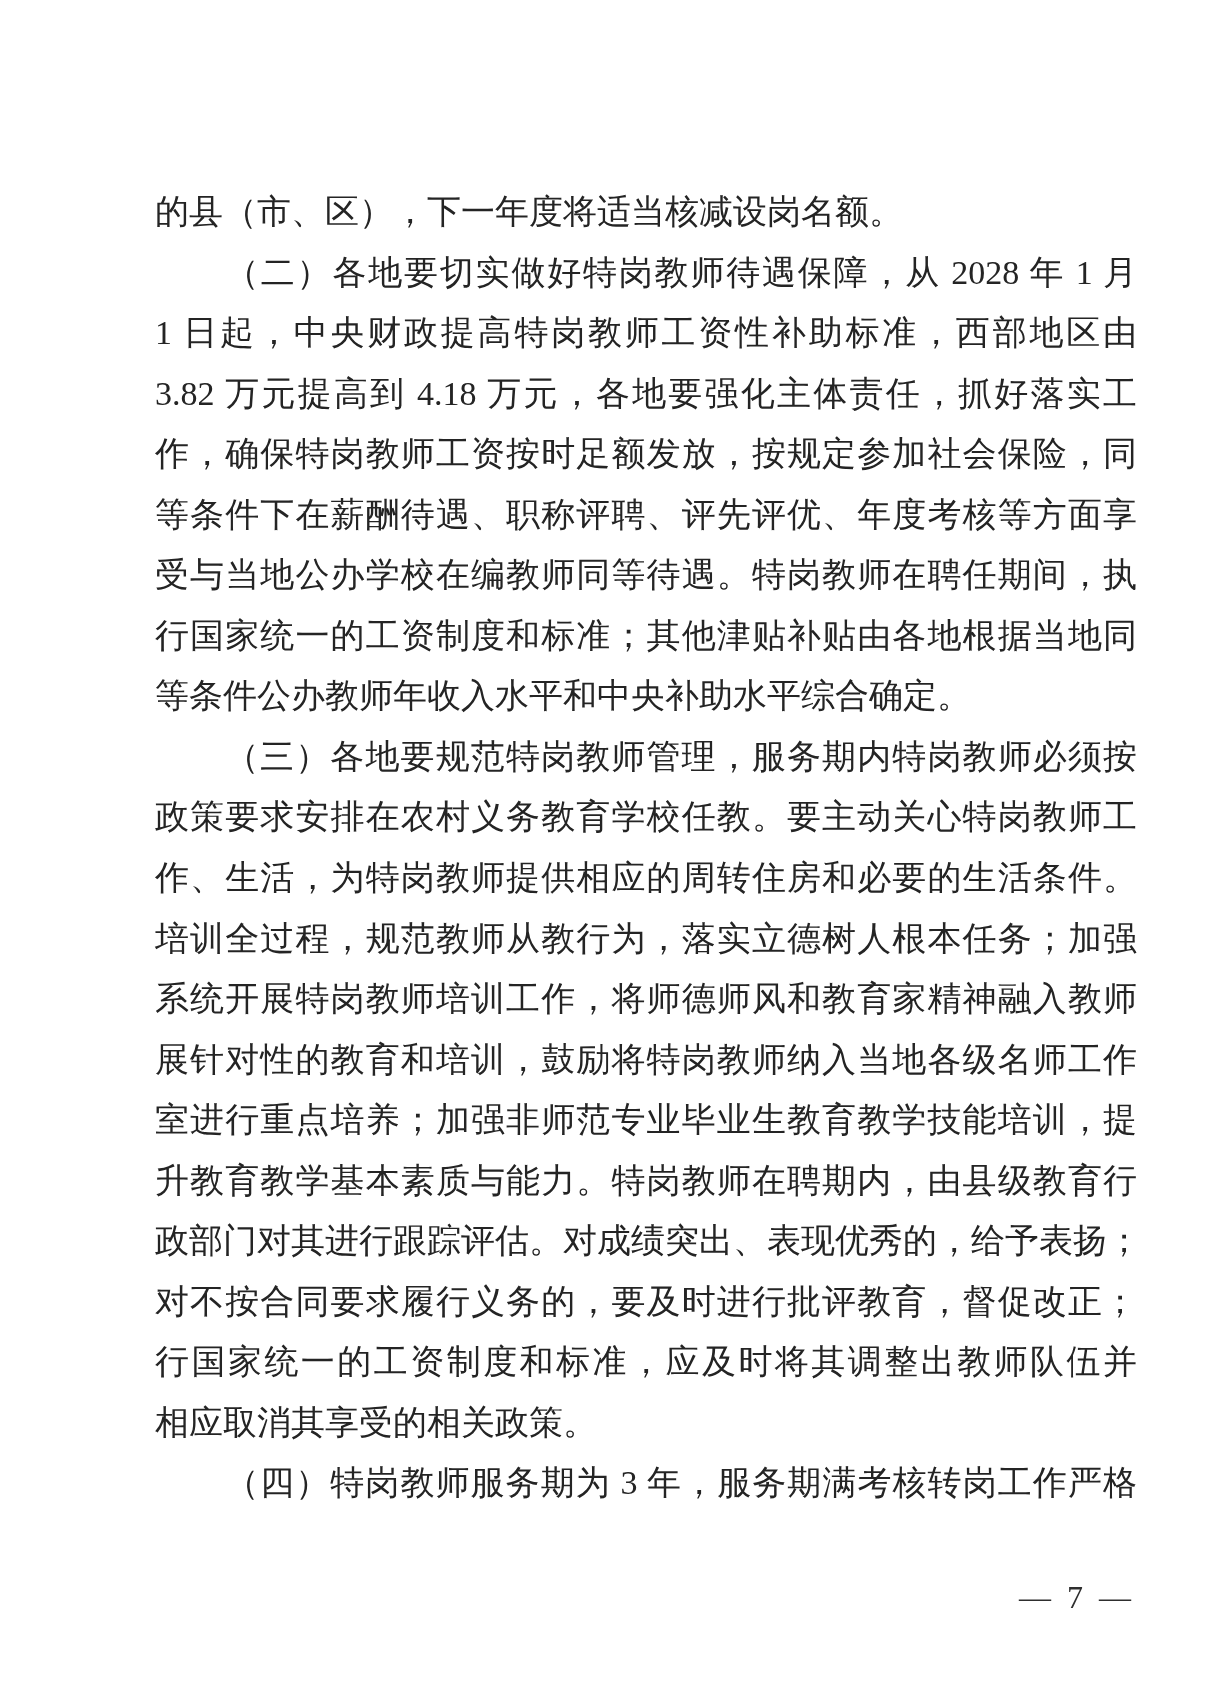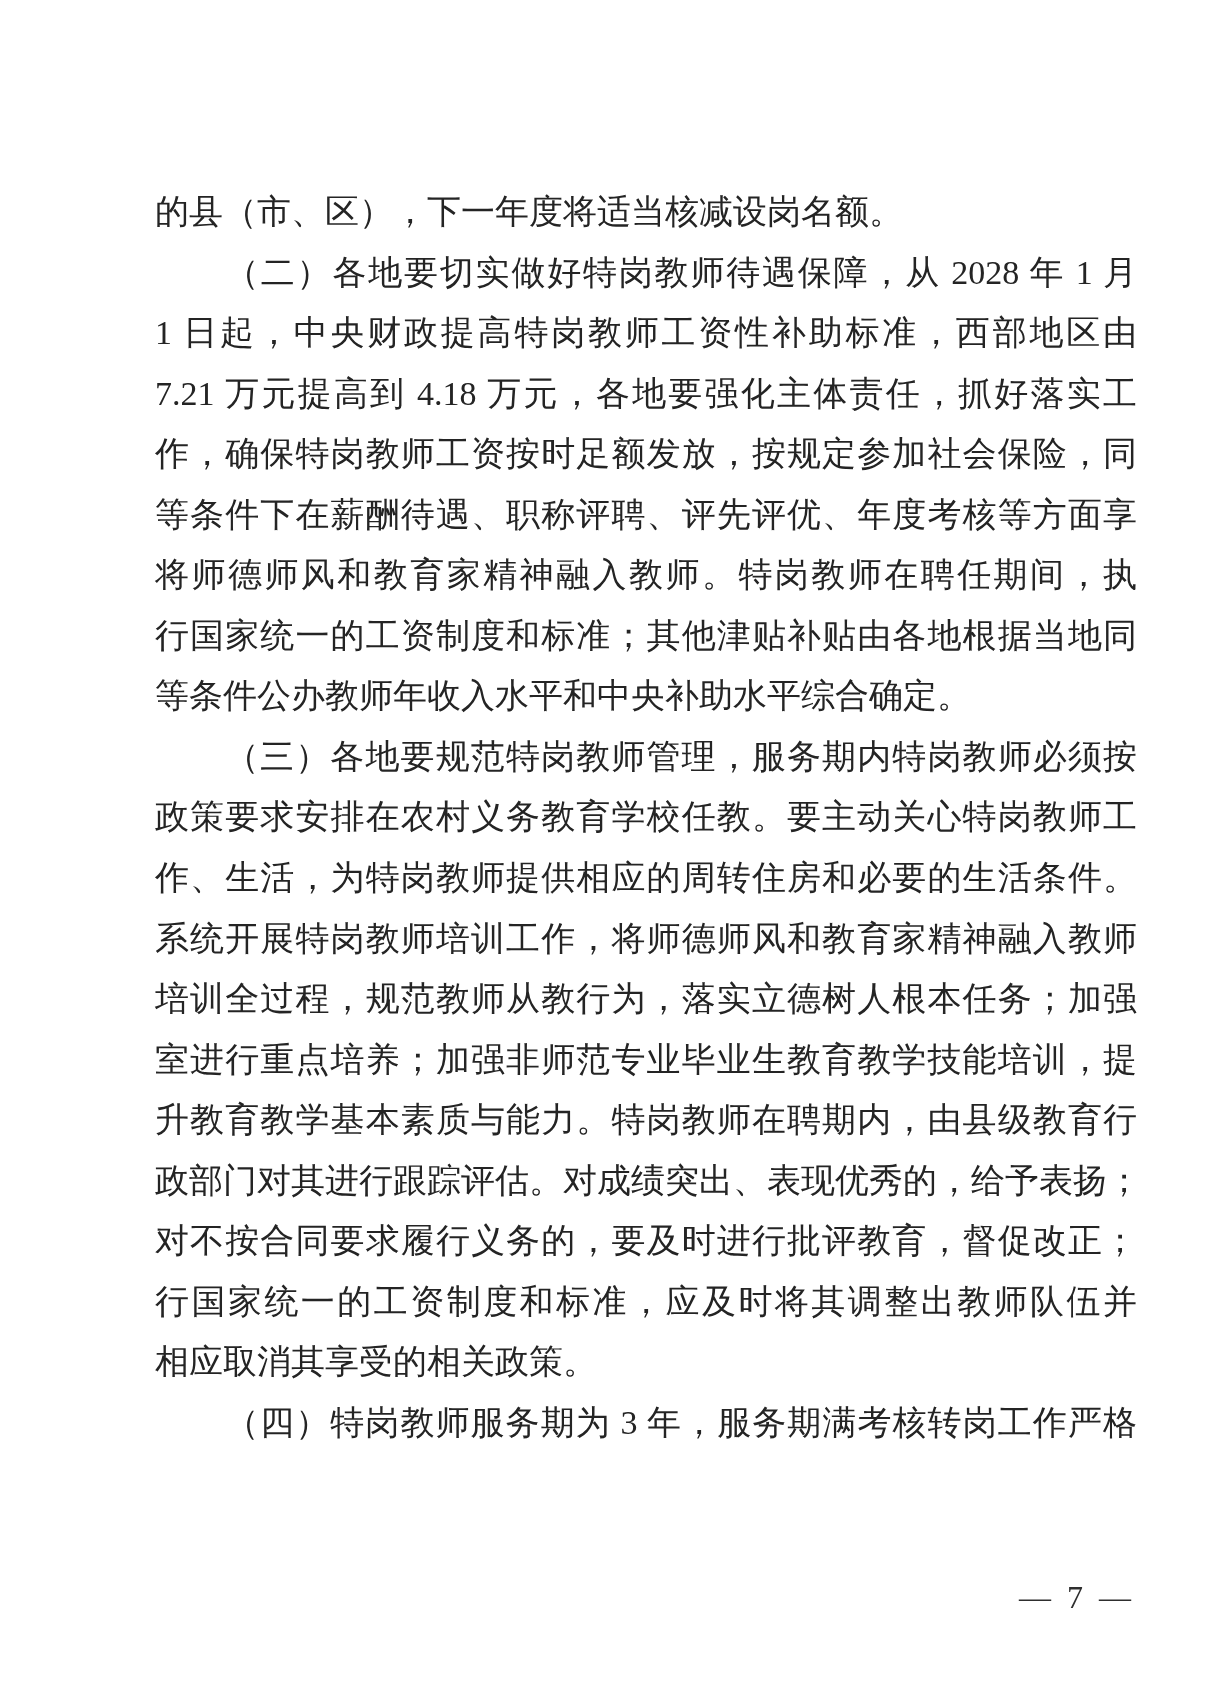--- a/index.html
+++ b/index.html
@@ -52,31 +52,32 @@
 </head>
 <body>
 
 <div class="page">
 
   <div class="text-block">
 
   <div class="line">的县（市、区），下一年度将适当核减设岗名额。</div>
       <div class="line indent fill">（二）各地要切实做好特岗教师待遇保障，从 2028 年 1 月</div>
       <div class="line fill">1 日起，中央财政提高特岗教师工资性补助标准，西部地区由</div>
-      <div class="line fill">7.21 万元提高到 4.18 万元，各地要强化主体责任，抓好落实工</div>
+      <div class="line fill">3.82 万元提高到 4.18 万元，各地要强化主体责任，抓好落实工</div>
       <div class="line fill">作，确保特岗教师工资按时足额发放，按规定参加社会保险，同</div>
       <div class="line fill">等条件下在薪酬待遇、职称评聘、评先评优、年度考核等方面享</div>
-      <div class="line fill">将师德师风和教育家精神融入教师。特岗教师在聘任期间，执</div>
+      <div class="line fill">受与当地公办学校在编教师同等待遇。特岗教师在聘任期间，执</div>
       <div class="line fill">行国家统一的工资制度和标准；其他津贴补贴由各地根据当地同</div>
       <div class="line">等条件公办教师年收入水平和中央补助水平综合确定。</div>
       <div class="line indent fill">（三）各地要规范特岗教师管理，服务期内特岗教师必须按</div>
       <div class="line fill">政策要求安排在农村义务教育学校任教。要主动关心特岗教师工</div>
       <div class="line fill">作、生活，为特岗教师提供相应的周转住房和必要的生活条件。</div>
+      <div class="line fill">培训全过程，规范教师从教行为，落实立德树人根本任务；加强</div>
       <div class="line fill">系统开展特岗教师培训工作，将师德师风和教育家精神融入教师</div>
-      <div class="line fill">培训全过程，规范教师从教行为，落实立德树人根本任务；加强</div>
+      <div class="line fill">展针对性的教育和培训，鼓励将特岗教师纳入当地各级名师工作</div>
       <div class="line fill">室进行重点培养；加强非师范专业毕业生教育教学技能培训，提</div>
       <div class="line fill">升教育教学基本素质与能力。特岗教师在聘期内，由县级教育行</div>
       <div class="line fill">政部门对其进行跟踪评估。对成绩突出、表现优秀的，给予表扬；</div>
       <div class="line fill">对不按合同要求履行义务的，要及时进行批评教育，督促改正；</div>
       <div class="line fill">行国家统一的工资制度和标准，应及时将其调整出教师队伍并</div>
       <div class="line">相应取消其享受的相关政策。</div>
       <div class="line indent fill">（四）特岗教师服务期为 3 年，服务期满考核转岗工作严格</div>
     </div>
 
   <div class="page-footer">— 7 —</div>

